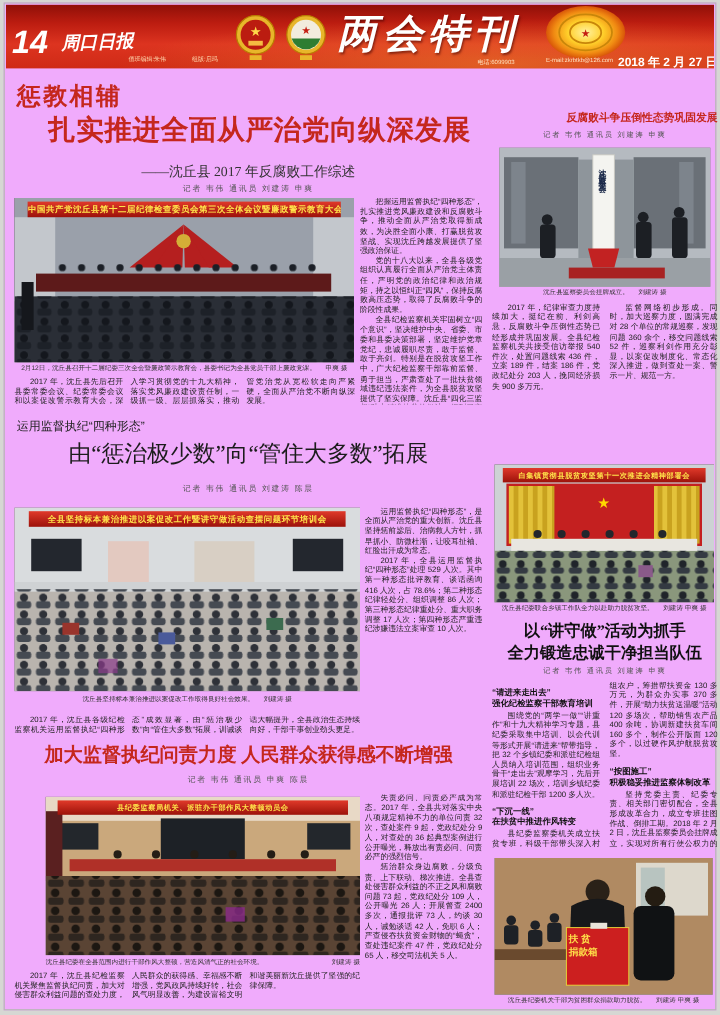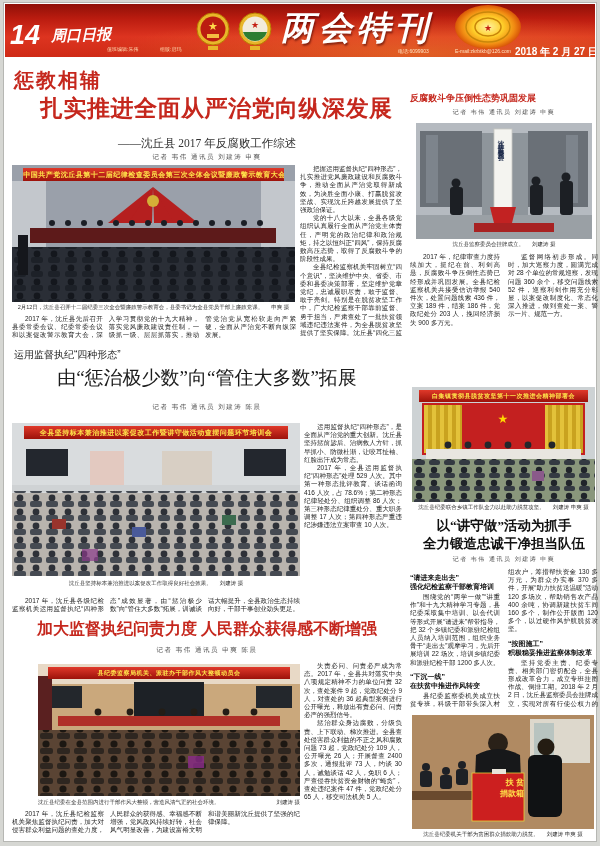--- a/index.html
+++ b/index.html
@@ -1,18 +1,18 @@
 <!DOCTYPE html>
 <html><head>
 <meta charset="utf-8">
 <style>
   html,body{margin:0;padding:0;}
   body{width:600px;height:846px;background:#d6d7d3;position:relative;overflow:hidden;
        font-family:"Liberation Sans","DejaVu Sans",sans-serif;}
-  #sheet{position:absolute;left:3px;top:2px;width:592px;height:838px;background:#ffffff;
+  #sheet{position:absolute;left:3px;top:2px;width:592px;height:838px;background:#f0abfc;
          border:1px solid #b6b7b3;}
   
   #masthead{position:absolute;left:1px;top:1px;width:590px;height:53px;overflow:hidden;
     background:
       radial-gradient(ellipse at 70% 95%, rgba(255,190,60,.35), transparent 55%),
       linear-gradient(180deg,#8f1008 0%,#bb1c10 28%,#dd3420 62%,#cf2a16 100%);}
   .mh-txt{position:absolute;color:#fff;white-space:nowrap;}
   #page-num{left:5px;top:16px;font-size:27px;font-weight:bold;font-style:italic;}
   #paper-name{left:46px;top:22px;font-size:15px;font-weight:bold;font-style:italic;
     font-family:"Liberation Serif","DejaVu Serif",serif;transform:rotate(-2deg);}
@@ -42,36 +42,36 @@
   #h1a{position:absolute;left:10px;top:64px;font-size:20px;font-weight:bold;color:#c5271d;letter-spacing:2px;}
   #h1b{position:absolute;left:36px;top:90px;font-size:23px;font-weight:bold;color:#c5271d;letter-spacing:.5px;}
   #h1sub{position:absolute;left:8px;top:133px;width:390px;text-align:center;font-size:11.5px;color:#333;}
   #kicker2{position:absolute;left:10px;top:345px;font-size:10px;color:#222;}
   #h2{position:absolute;left:8px;top:362px;width:390px;text-align:center;font-size:19px;
       font-weight:normal;color:#1c1c1c;}
   #h3{position:absolute;left:8px;top:616px;width:390px;text-align:center;font-size:16px;
       font-weight:bold;color:#c5271d;}
   #hr1{position:absolute;left:406px;top:64px;width:188px;text-align:center;font-size:15px;
       font-weight:bold;color:#101010;}
-  #hr1sub{position:absolute;left:406px;top:89px;width:188px;text-align:left;font-size:9px;
+  #hr1sub{position:absolute;left:406px;top:89px;width:188px;text-align:right;font-size:9px;
       font-weight:bold;color:#c5271d;}
   #hr2a{position:absolute;left:406px;top:514px;width:188px;text-align:center;font-size:13.5px;
       font-weight:bold;color:#101010;}
   #hr2b{position:absolute;left:406px;top:532px;width:188px;text-align:center;font-size:13.5px;
       font-weight:bold;color:#101010;}
   
   .photo{position:absolute;overflow:hidden;background:#888;}
   .photo svg{position:absolute;left:0;top:0;}
   .pbanner{position:absolute;left:4%;right:4%;top:3px;padding:1.5px 0;text-align:center;
       background:linear-gradient(#e0392a,#9c120a);color:#ffe34a;font-size:7px;
       letter-spacing:.5px;white-space:nowrap;overflow:hidden;font-weight:bold;}
   .pbanner.small{font-size:6px;}
   #plaque-text{position:absolute;left:80px;top:12px;writing-mode:vertical-rl;
       font-size:6.5px;letter-spacing:2px;color:#1c2a4a;font-weight:bold;}
-  #donation-label{position:absolute;left:62px;top:62px;width:50px;text-align:right;
+  #donation-label{position:absolute;left:62px;top:62px;width:50px;text-align:left;
       color:#ffe34a;font-size:8px;line-height:11px;font-weight:bold;white-space:pre-line;}
 </style>
 </head>
 <body>
 
 <div id="sheet">
 
   <div id="masthead">
     <div id="page-num" class="mh-txt">14</div>
     <div id="paper-name" class="mh-txt">周口日报</div>

